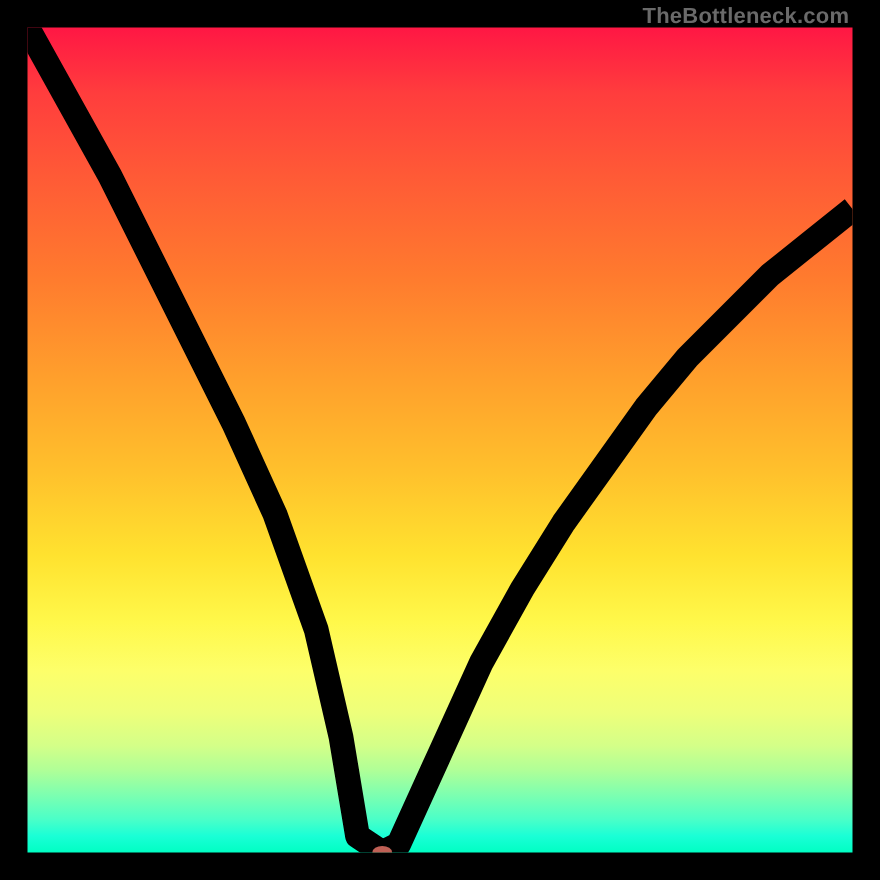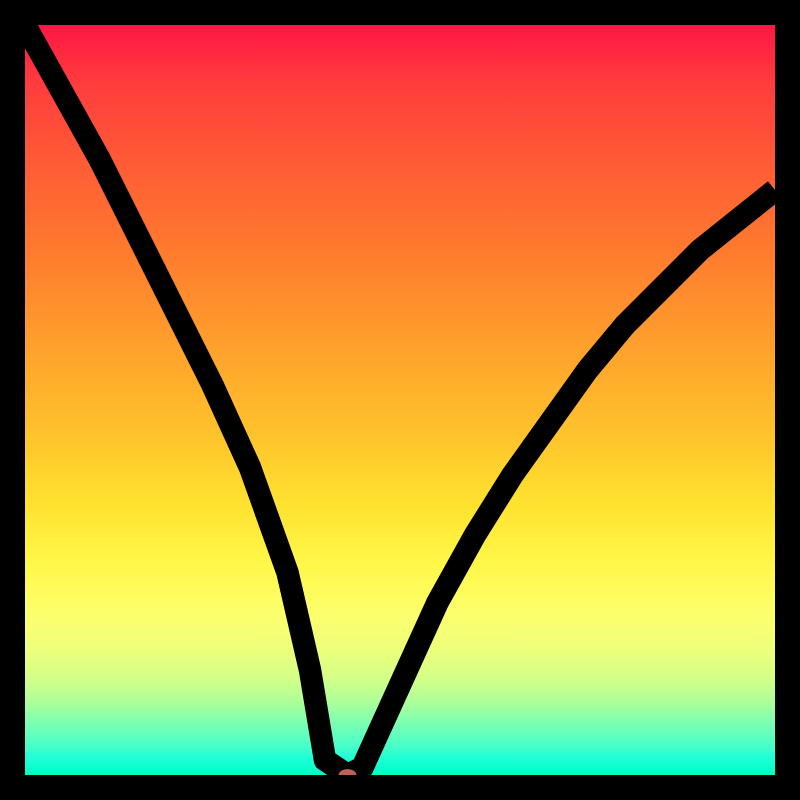--- a/index.html
+++ b/index.html
@@ -48,19 +48,20 @@
     top: 4px;
     font: 600 20px Arial, Helvetica, sans-serif;
     color: #6a6a6a;
     letter-spacing: 0.2px;
   }
 </style>
 </head>
 <body>
 
 <div class="frame">
+  <div class="attrib">TheBottleneck.com</div>
   <div class="plot">
     <svg viewBox="0 0 100 100" preserveAspectRatio="none">
       <path id="curve-path" class="curve" d="M0.00 0.00 L5.00 9.00 L10.00 18.00 L15.00 28.00 L20.00 38.00 L25.00 48.00 L30.00 59.00 L35.00 73.00 L38.00 86.00 L40.00 98.00 L43.00 100.00 L45.00 99.00 L50.00 88.00 L55.00 77.00 L60.00 68.00 L65.00 60.00 L70.00 53.00 L75.00 46.00 L80.00 40.00 L85.00 35.00 L90.00 30.00 L95.00 26.00 L100.00 22.00"></path>
       <ellipse id="marker-dot" class="marker" cx="43.00" cy="100.00" rx="1.2" ry="0.8" fill="#d46a5e"></ellipse>
     </svg>
   </div>
 </div>
 
 </body></html>

